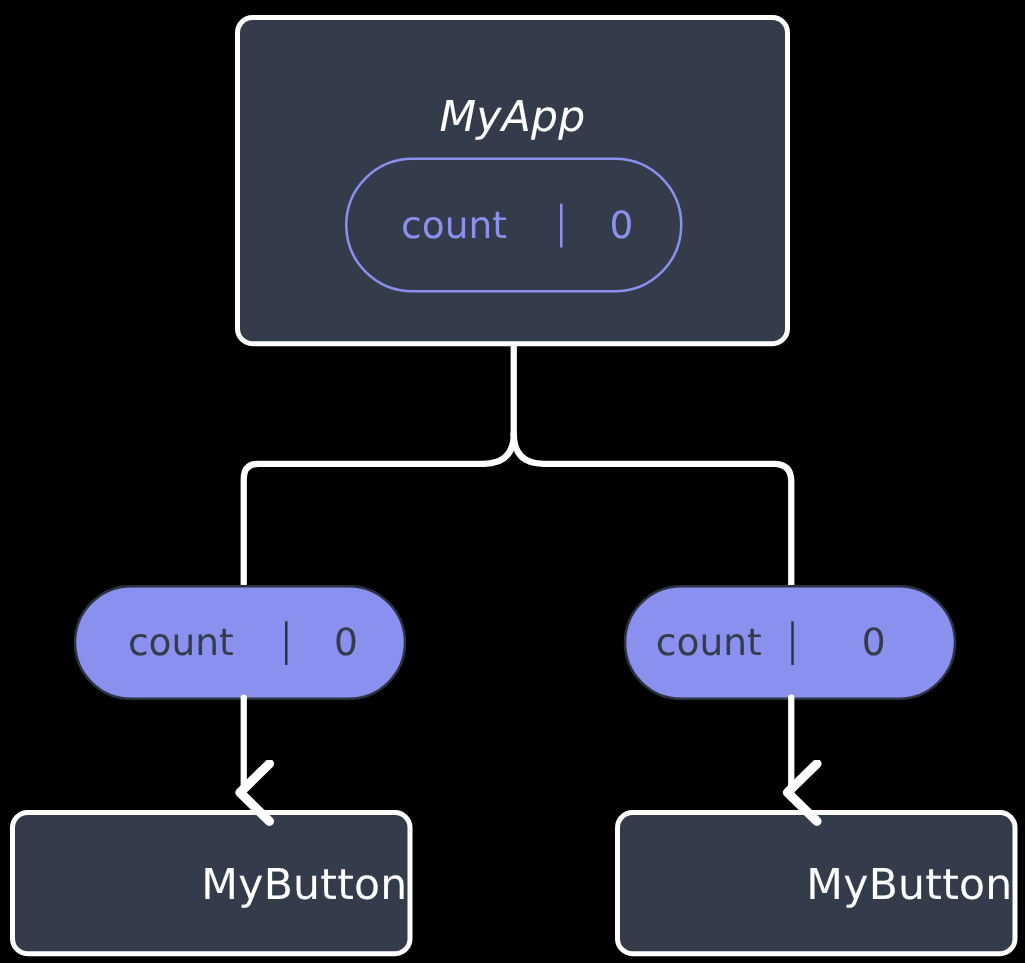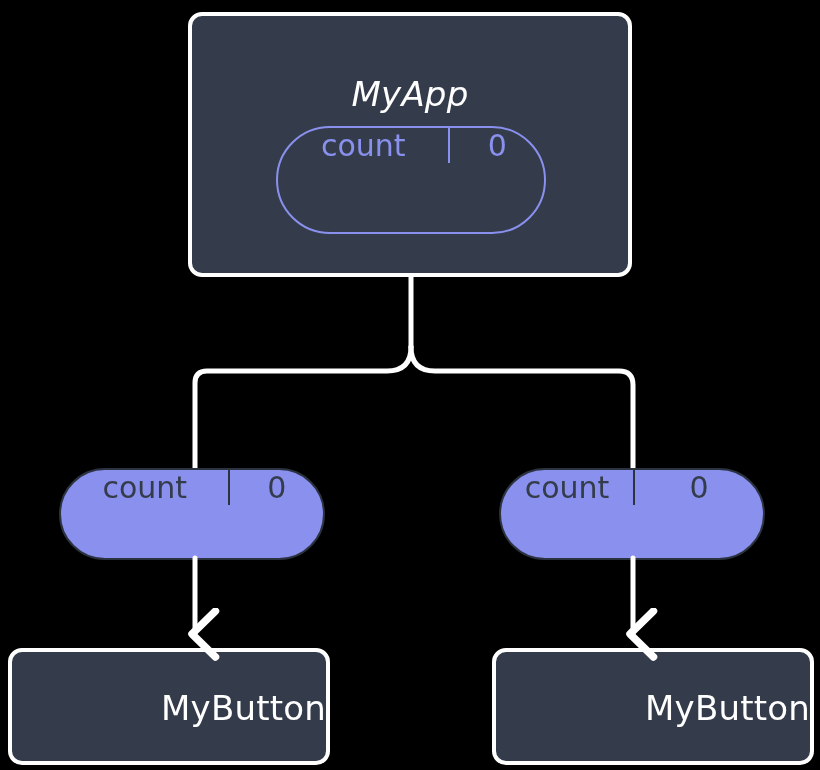--- a/index.html
+++ b/index.html
@@ -46,21 +46,21 @@
     line-height: 40px;
     letter-spacing: 0.2px;
     white-space: nowrap;
   }
 
   
   .pill {
     position: absolute;
     box-sizing: border-box;
     display: flex;
-    align-items: flex-start;
+    align-items: center;
     border-radius: 999px;
     overflow: hidden;
   }
   .pill-key, .pill-val {
     display: flex;
     align-items: center;
     justify-content: center;
     box-sizing: border-box;
     white-space: nowrap;
   }

